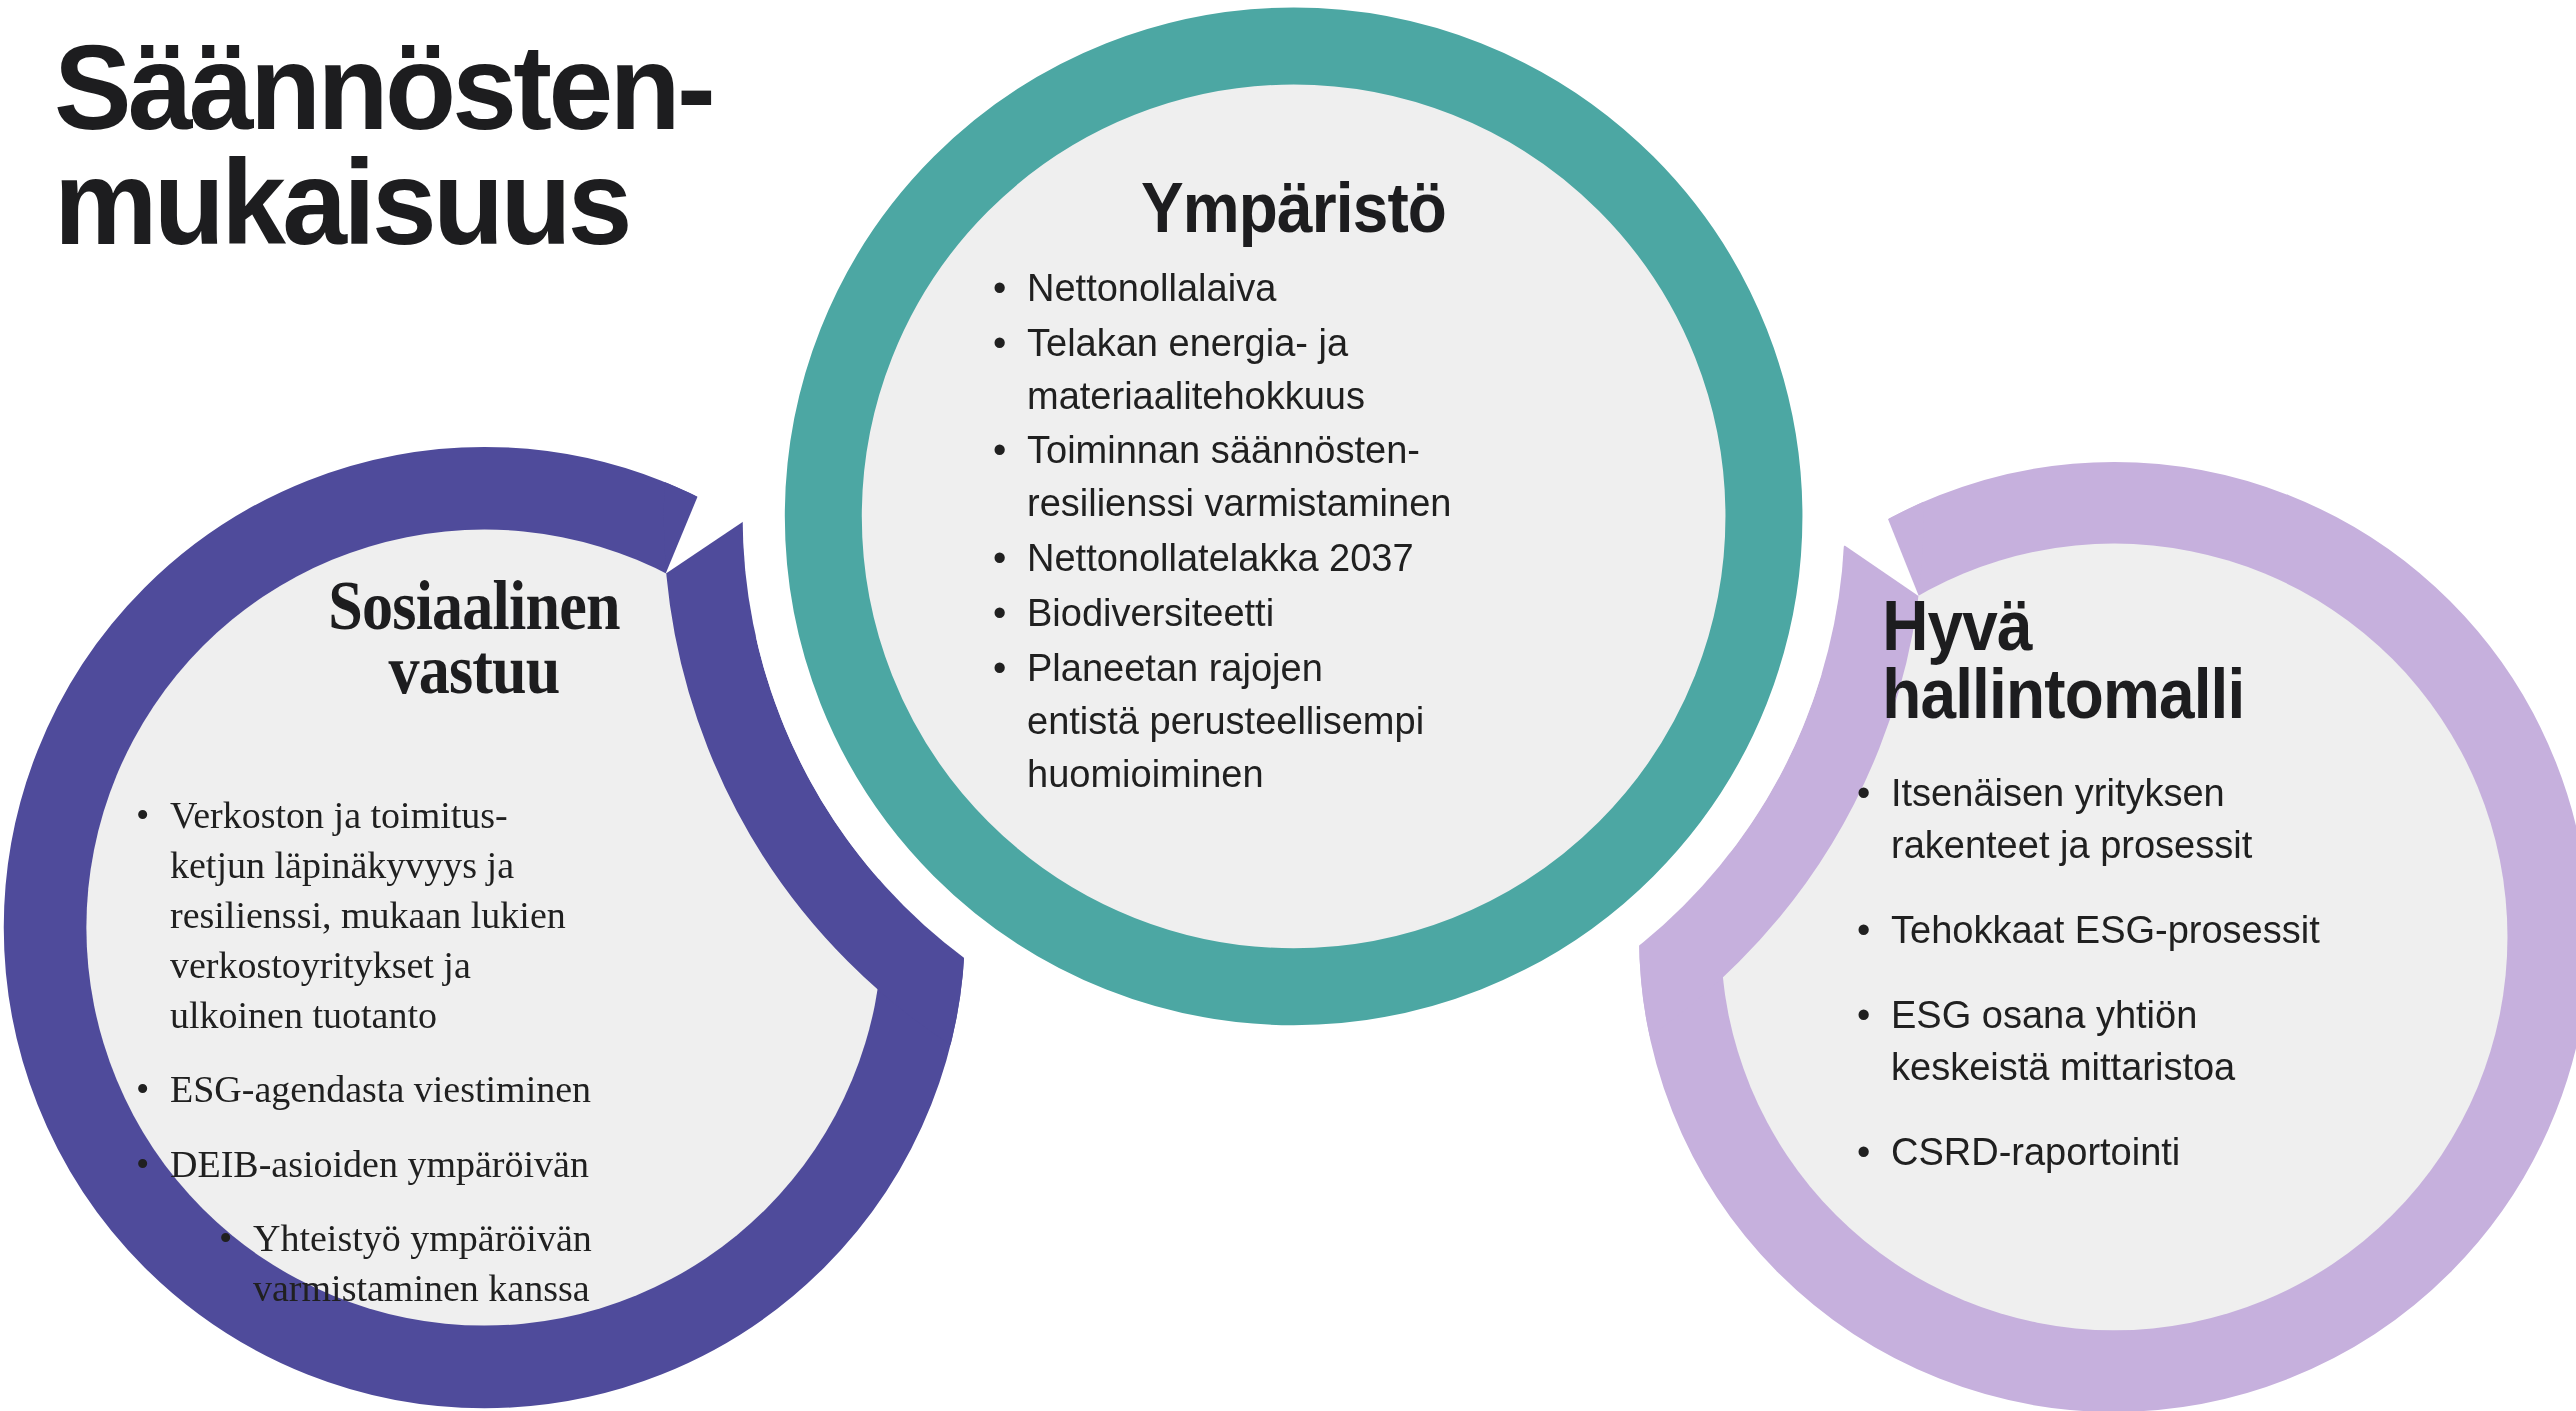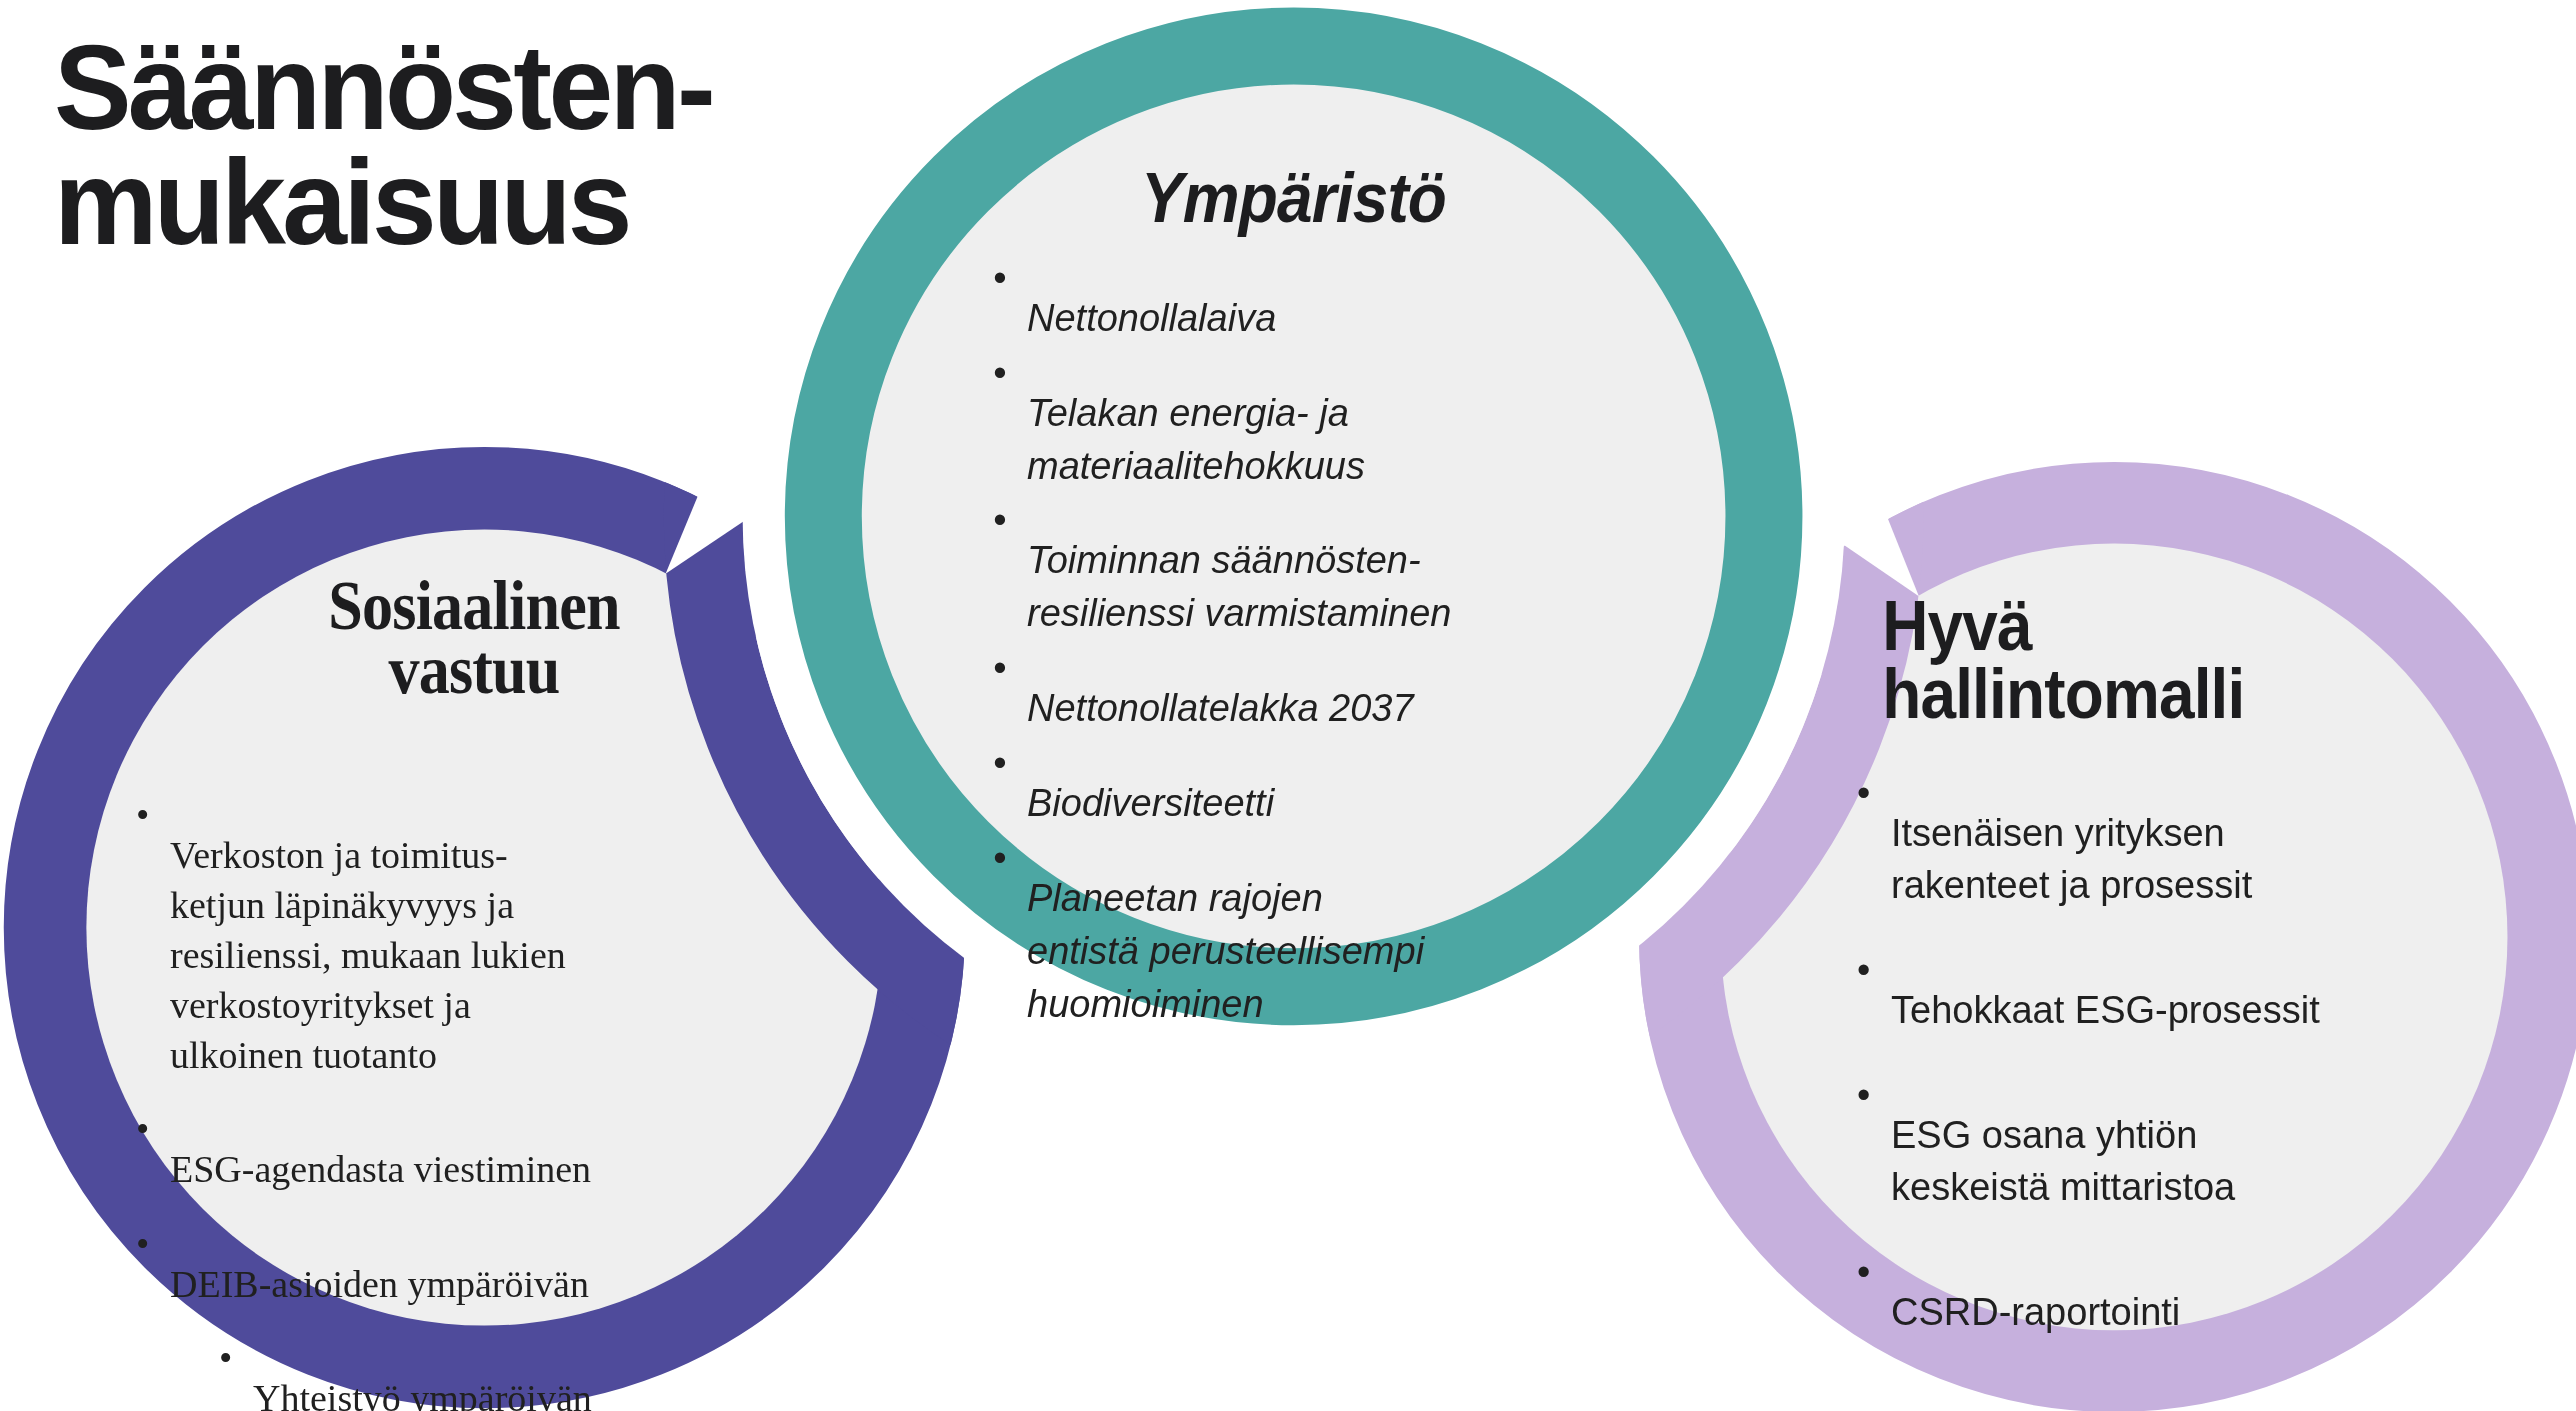--- a/index.html
+++ b/index.html
@@ -17,31 +17,31 @@
   }
   
   .circle-block{position:absolute;}
   .circle-heading{
     font-weight:800;color:#1d1d1f;letter-spacing:-0.9px;
     transform:scaleX(0.9);
   }
   .c-social{left:136px;top:336px;width:676px;font-family:Liberation Serif, serif;}
   .c-social .circle-heading{font-size:69px;line-height:64px;text-align:center;margin-top:238px;transform-origin:center top;}
   .c-social .bullets{margin-top:88px;}
-  .c-env{left:965px;top:165px;width:657px;font-style:italic;}
+  .c-env{left:965px;top:175px;width:657px;}
   .c-env .circle-heading{font-size:71px;line-height:66px;text-align:center;transform-origin:center top;}
   .c-env .bullets{margin-top:20.7px;margin-left:28px;}
   .c-gov{left:1857px;top:592px;width:601px;}
   .c-gov .circle-heading{font-size:71px;line-height:68px;text-align:left;padding-left:28px;transform-origin:left top;}
   .c-gov .bullets{margin-top:39px;}
   
   .bullets{list-style:none;margin:0;padding:0;}
   .bullets li{display:flex;align-items:flex-start;}
   .bullets .dot{flex:0 0 34px;text-align:left;}
-  .bullets .txt{flex:1 1 auto;white-space:pre-line;margin-top:40px;}
+  .bullets .txt{flex:1 1 auto;white-space:pre-line;}
   .c-social .bullets{font-size:38px;line-height:50px;}
   .c-social .bullets li{margin-bottom:24.4px;}
   .c-social .bullets li:last-child{margin-left:83px;}
   .c-env .bullets{font-size:38px;line-height:53px;}
   .c-env .bullets li{margin-bottom:1.9px;}
   .c-gov .bullets{font-size:38px;line-height:52px;}
   .c-gov .bullets li{margin-bottom:33px;}
 </style>
 </head>
 <body>

